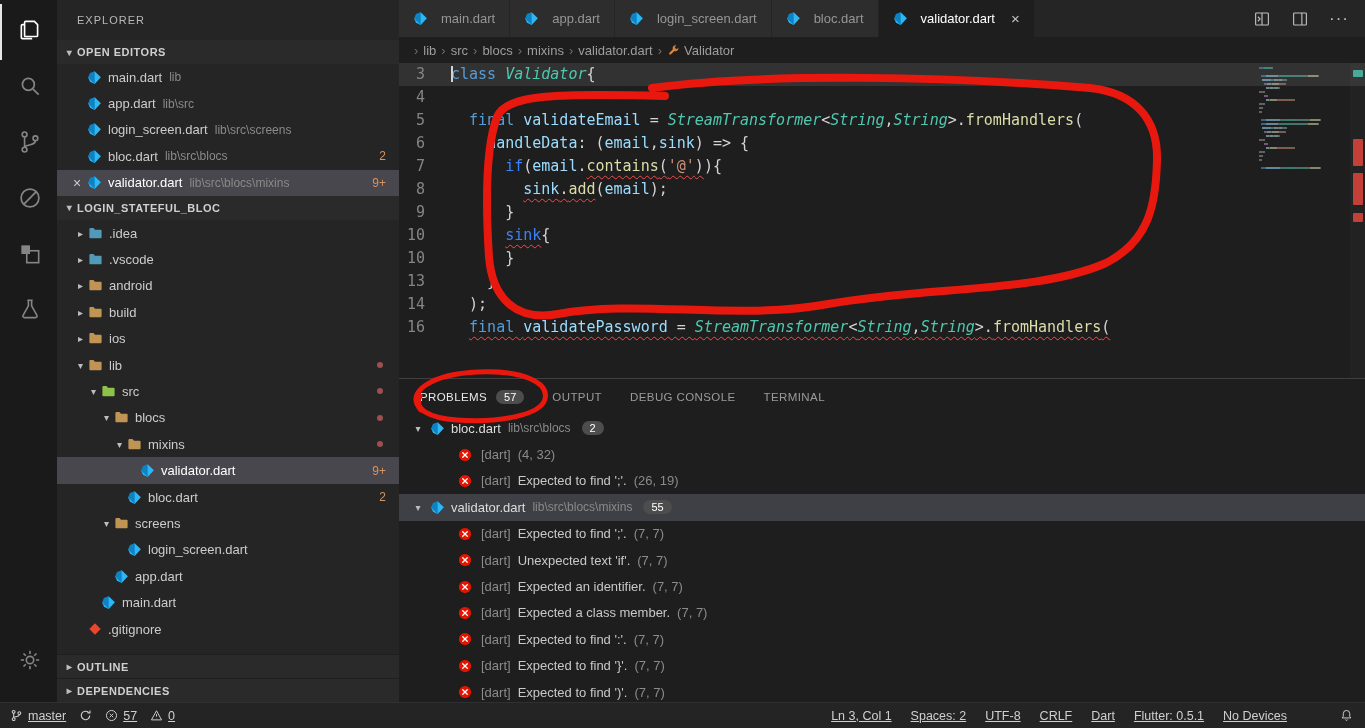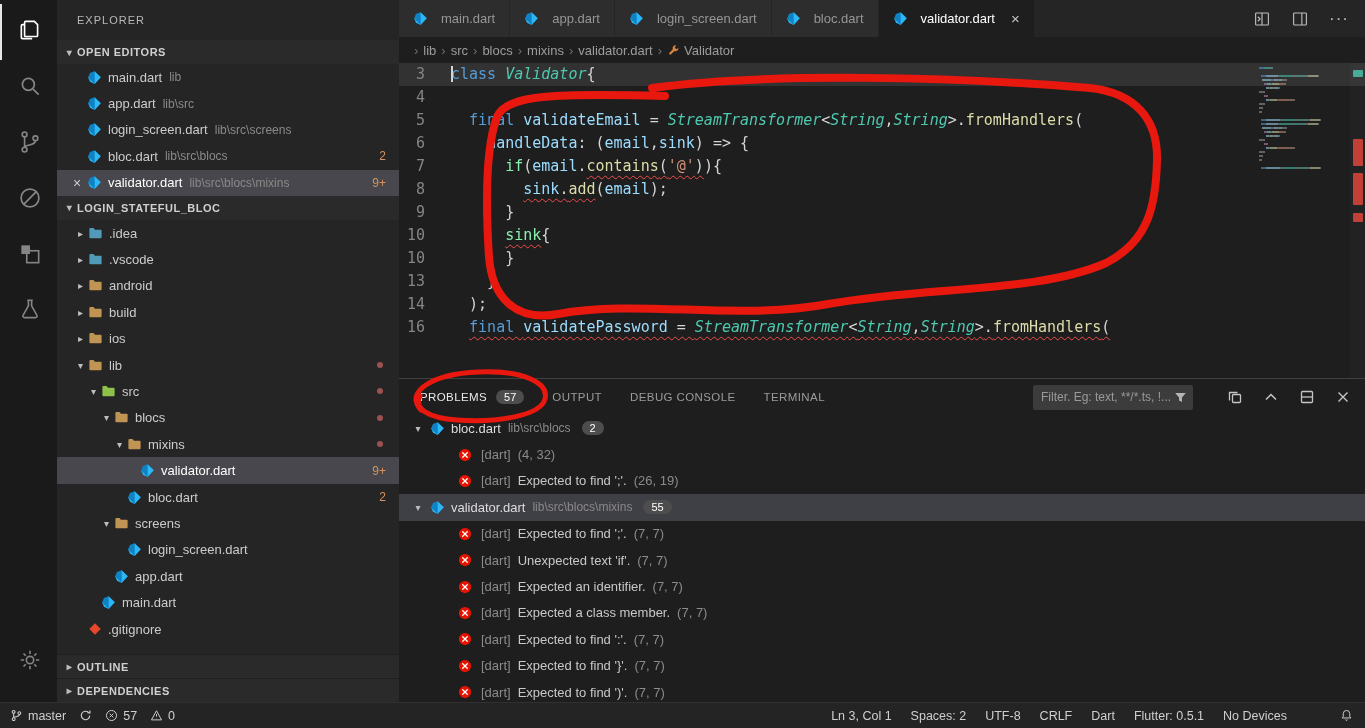--- a/index.html
+++ b/index.html
@@ -52,21 +52,21 @@
   .code-line { display:flex; height:23px; line-height:23px; font-size:15px; white-space:pre; }
   .code-line.current { background:#32
 3233; background:#323233; }
   .ln { width:52px; padding-right:26px; text-align:right; color:#858585; flex:none; }
   .code-text { white-space:pre; }
   .tok.kw { color:#569cd6; }
   .tok.cls { color:#4ec9b0; font-style:italic; }
   .tok.var { color:#9cdcfe; }
   .tok.fn { color:#dcdcaa; }
   .tok.str { color:#ce9178; }
-  .tok.ctrl { color:#86efac; }
+  .tok.ctrl { color:#3b82f6; }
   .tok.pun { color:#d4d4d4; }
   .tok.sq { text-decoration:underline; text-decoration-style:wavy; text-decoration-color:#f14c4c; text-decoration-thickness:1px; text-underline-offset:4px; }
   .caret { display:inline-block; width:2px; height:16px; background:#d4d4d4; margin-right:-2px; transform:translateY(3px); }
 
   .minimap { position:absolute; top:4px; right:18px; width:88px; }
   .mm-row { height:2px; margin-bottom:2px; display:flex; }
   .mm-seg { height:2px; opacity:.55; }
   .mm-kw{background:#569cd6}.mm-cls{background:#4ec9b0}.mm-var{background:#9cdcfe}.mm-fn{background:#dcdcaa}
   .mm-str{background:#ce9178}.mm-pun{background:#9a9a9a}.mm-ctrl{background:#c586c0}
   .mm-space{background:transparent !important}
@@ -97,21 +97,21 @@
   .prow .fname { color:#dddddd; }
   .prow .count { margin-left:11px; }
   .prow.err { padding-left:59px; }
   .eic { flex:none; margin-right:9px; }
   .psrc { color:#8b8b8b; margin-right:7px; }
   .pmsg { color:#c8c8c8; margin-right:7px; white-space:nowrap; }
   .ploc { color:#8b8b8b; white-space:nowrap; }
 
   
   .status-bar { height:26px; background:#242425; border-top:1px solid #303031; display:flex; align-items:center; justify-content:space-between; padding:0 12px 0 10px; font-size:12.5px; color:#cfcfcf; }
-  .sb-left, .sb-right { display:flex; align-items:center; }
+  .sb-left, .sb-right { display:flex; align-items:center;text-decoration:underline; }
   .sb-left { gap:13px; }
   .sb-right { gap:19px; }
   .sitem { display:flex; align-items:center; gap:5px; cursor:pointer; white-space:nowrap; }
   .sitem.bell { margin-left:34px; }
 
   
   .annotation-overlay { position:absolute; left:0; top:0; width:1365px; height:728px; pointer-events:none; z-index:60; }
   .annotation-overlay path { fill:none; stroke:#e9180e; stroke-linecap:round; stroke-linejoin:round; }
   .anno-blob { stroke-width:8; }
   .anno-ellipse { stroke-width:5; }
@@ -690,50 +690,20 @@
   </div>
   <div class="ptab">
     <span>DEBUG CONSOLE</span>
 
   </div>
   <div class="ptab">
     <span>TERMINAL</span>
 
   </div>
             </div>
-          <div class="panel-right">
-            <div class="filter-box">
-              <input placeholder="Filter. Eg: text, **/*.ts, !..." style="">
-              <svg width="13" height="13" viewBox="0 0 16 16" fill="#b5b5b5">
-                  <path d="M1.5 2.5h13L9.8 8v5.6l-3.6-1.9V8z"></path>
-                </svg>
-            </div>
-            <span class="picon">
-              <svg width="16" height="16" viewBox="0 0 16 16" fill="none" stroke="currentColor" stroke-width="1.3">
-                  <rect x="5.5" y="5.5" width="8" height="8" rx="1"></rect>
-                  <path d="M10.5 3.5h-8v8"></path>
-                </svg>
-            </span>
-            <span class="picon">
-              <svg width="16" height="16" viewBox="0 0 16 16" fill="none" stroke="currentColor" stroke-width="1.5">
-                  <path d="M3 10.5 8 5.5l5 5"></path>
-                </svg>
-            </span>
-            <span class="picon">
-              <svg width="16" height="16" viewBox="0 0 16 16" fill="none" stroke="currentColor" stroke-width="1.3">
-                  <rect x="2.5" y="2.5" width="11" height="11" rx="1"></rect>
-                  <path d="M2.5 8h11"></path>
-                </svg>
-            </span>
-            <span class="picon">
-              <svg width="16" height="16" viewBox="0 0 16 16" fill="none" stroke="currentColor" stroke-width="1.4">
-                  <path d="M3.5 3.5l9 9M12.5 3.5l-9 9"></path>
-                </svg>
-            </span>
-          </div>
         </div>
         <div class="problems" id="problems">
   <div class="prow group">
     <span class="chev">▾</span>
     <svg class="fic" width="15" height="15" viewBox="0 0 16 16">
   <path d="M8.2 1.2 14.8 7.8 8.2 14.8 3.2 12.4 1.2 8z" fill="#2cb7f6"></path>
   <path d="M8.2 1.2 3.1 3.1 1.2 8 8.2 14.8z" fill="#0f82c4"></path>
               </svg>
     <span class="fname">bloc.dart</span>
     <span class="fpath">lib\src\blocs</span>

